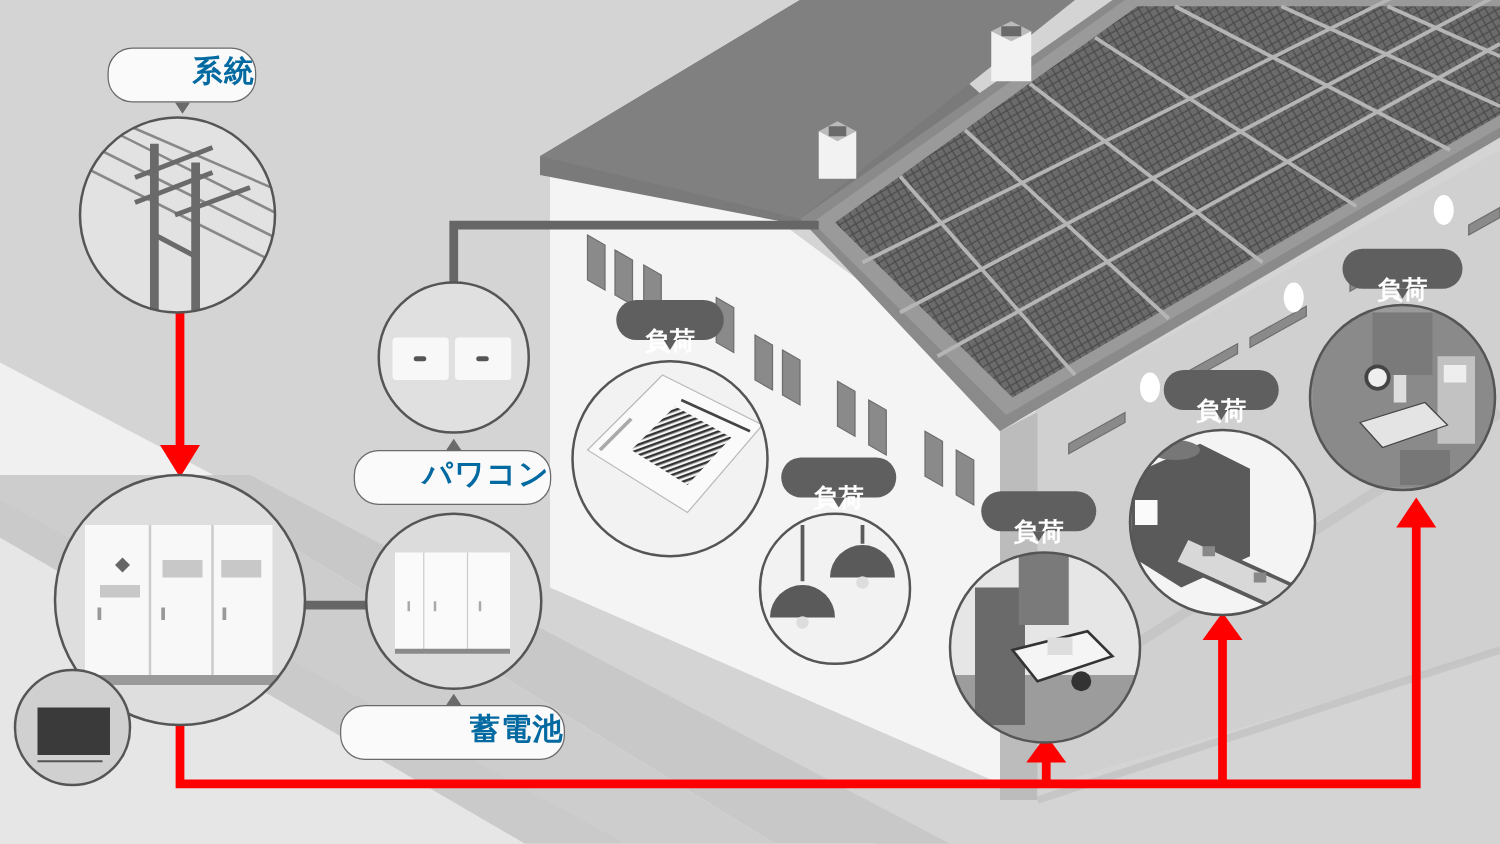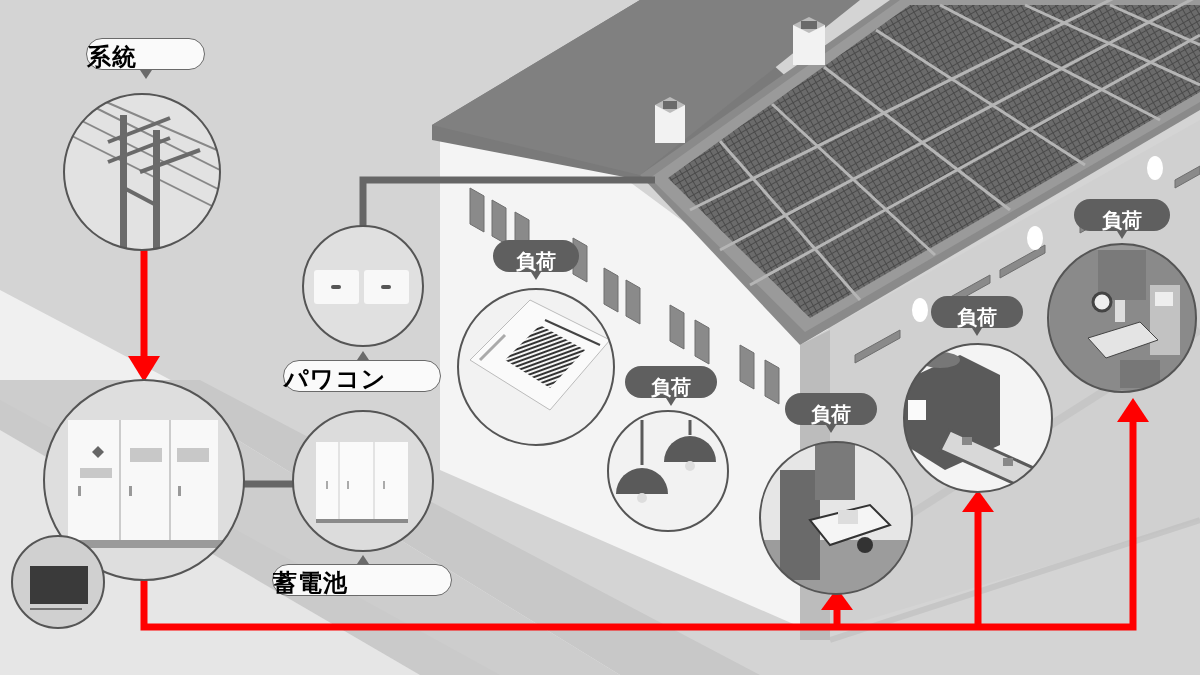--- a/index.html
+++ b/index.html
@@ -1,28 +1,28 @@
 <!DOCTYPE html>
 <html><head>
 <meta charset="utf-8">
 <style>
   html, body { margin:0; padding:0; }
   body { width:1200px; height:675px; overflow:hidden; background:#d4d4d4; font-family:"DejaVu Sans", sans-serif; position:relative; }
   #stage { position:absolute; left:0; top:0; width:1200px; height:675px; }
   .pill {
     position:absolute; background:#fafafa; border:1.5px solid #6a6a6a; border-radius:20px;
-    color:#000000; font-weight:bold; font-size:24px; text-align:left; line-height:36px; height:32px;
+    color:#0369a1; font-weight:bold; font-size:24px; text-align:right; line-height:36px; height:44px;
     font-family:"DejaVu Sans", sans-serif; letter-spacing:1px; box-sizing:border-box;
   }
   .pill .tip { position:absolute; width:0; height:0; border-left:6px solid transparent; border-right:6px solid transparent; }
   .pill .tip.down { border-top:9px solid #6a6a6a; bottom:-10px; }
   .pill .tip.up { border-bottom:9px solid #6a6a6a; top:-10px; }
   .load-tag {
     position:absolute; background:#5f5f5f; color:#fff; border-radius:16px; font-weight:bold;
-    font-size:20px; height:32px; line-height:32px; text-align:center; padding:5px 14px; box-sizing:border-box;
+    font-size:20px; height:32px; line-height:32px; text-align:center; padding:16px 14px; box-sizing:border-box;
     font-family:"DejaVu Sans", sans-serif;
   }
   .load-tag .tip { position:absolute; left:50%; margin-left:-5px; bottom:-8px; width:0; height:0;
     border-left:5px solid transparent; border-right:5px solid transparent; border-top:8px solid #5f5f5f; }
 </style>
 </head>
 <body>
 
 <div id="stage">
 <svg width="1200" height="675" viewBox="0 0 1200 675" xmlns="http://www.w3.org/2000/svg" style="position:absolute;left:0;top:0">

